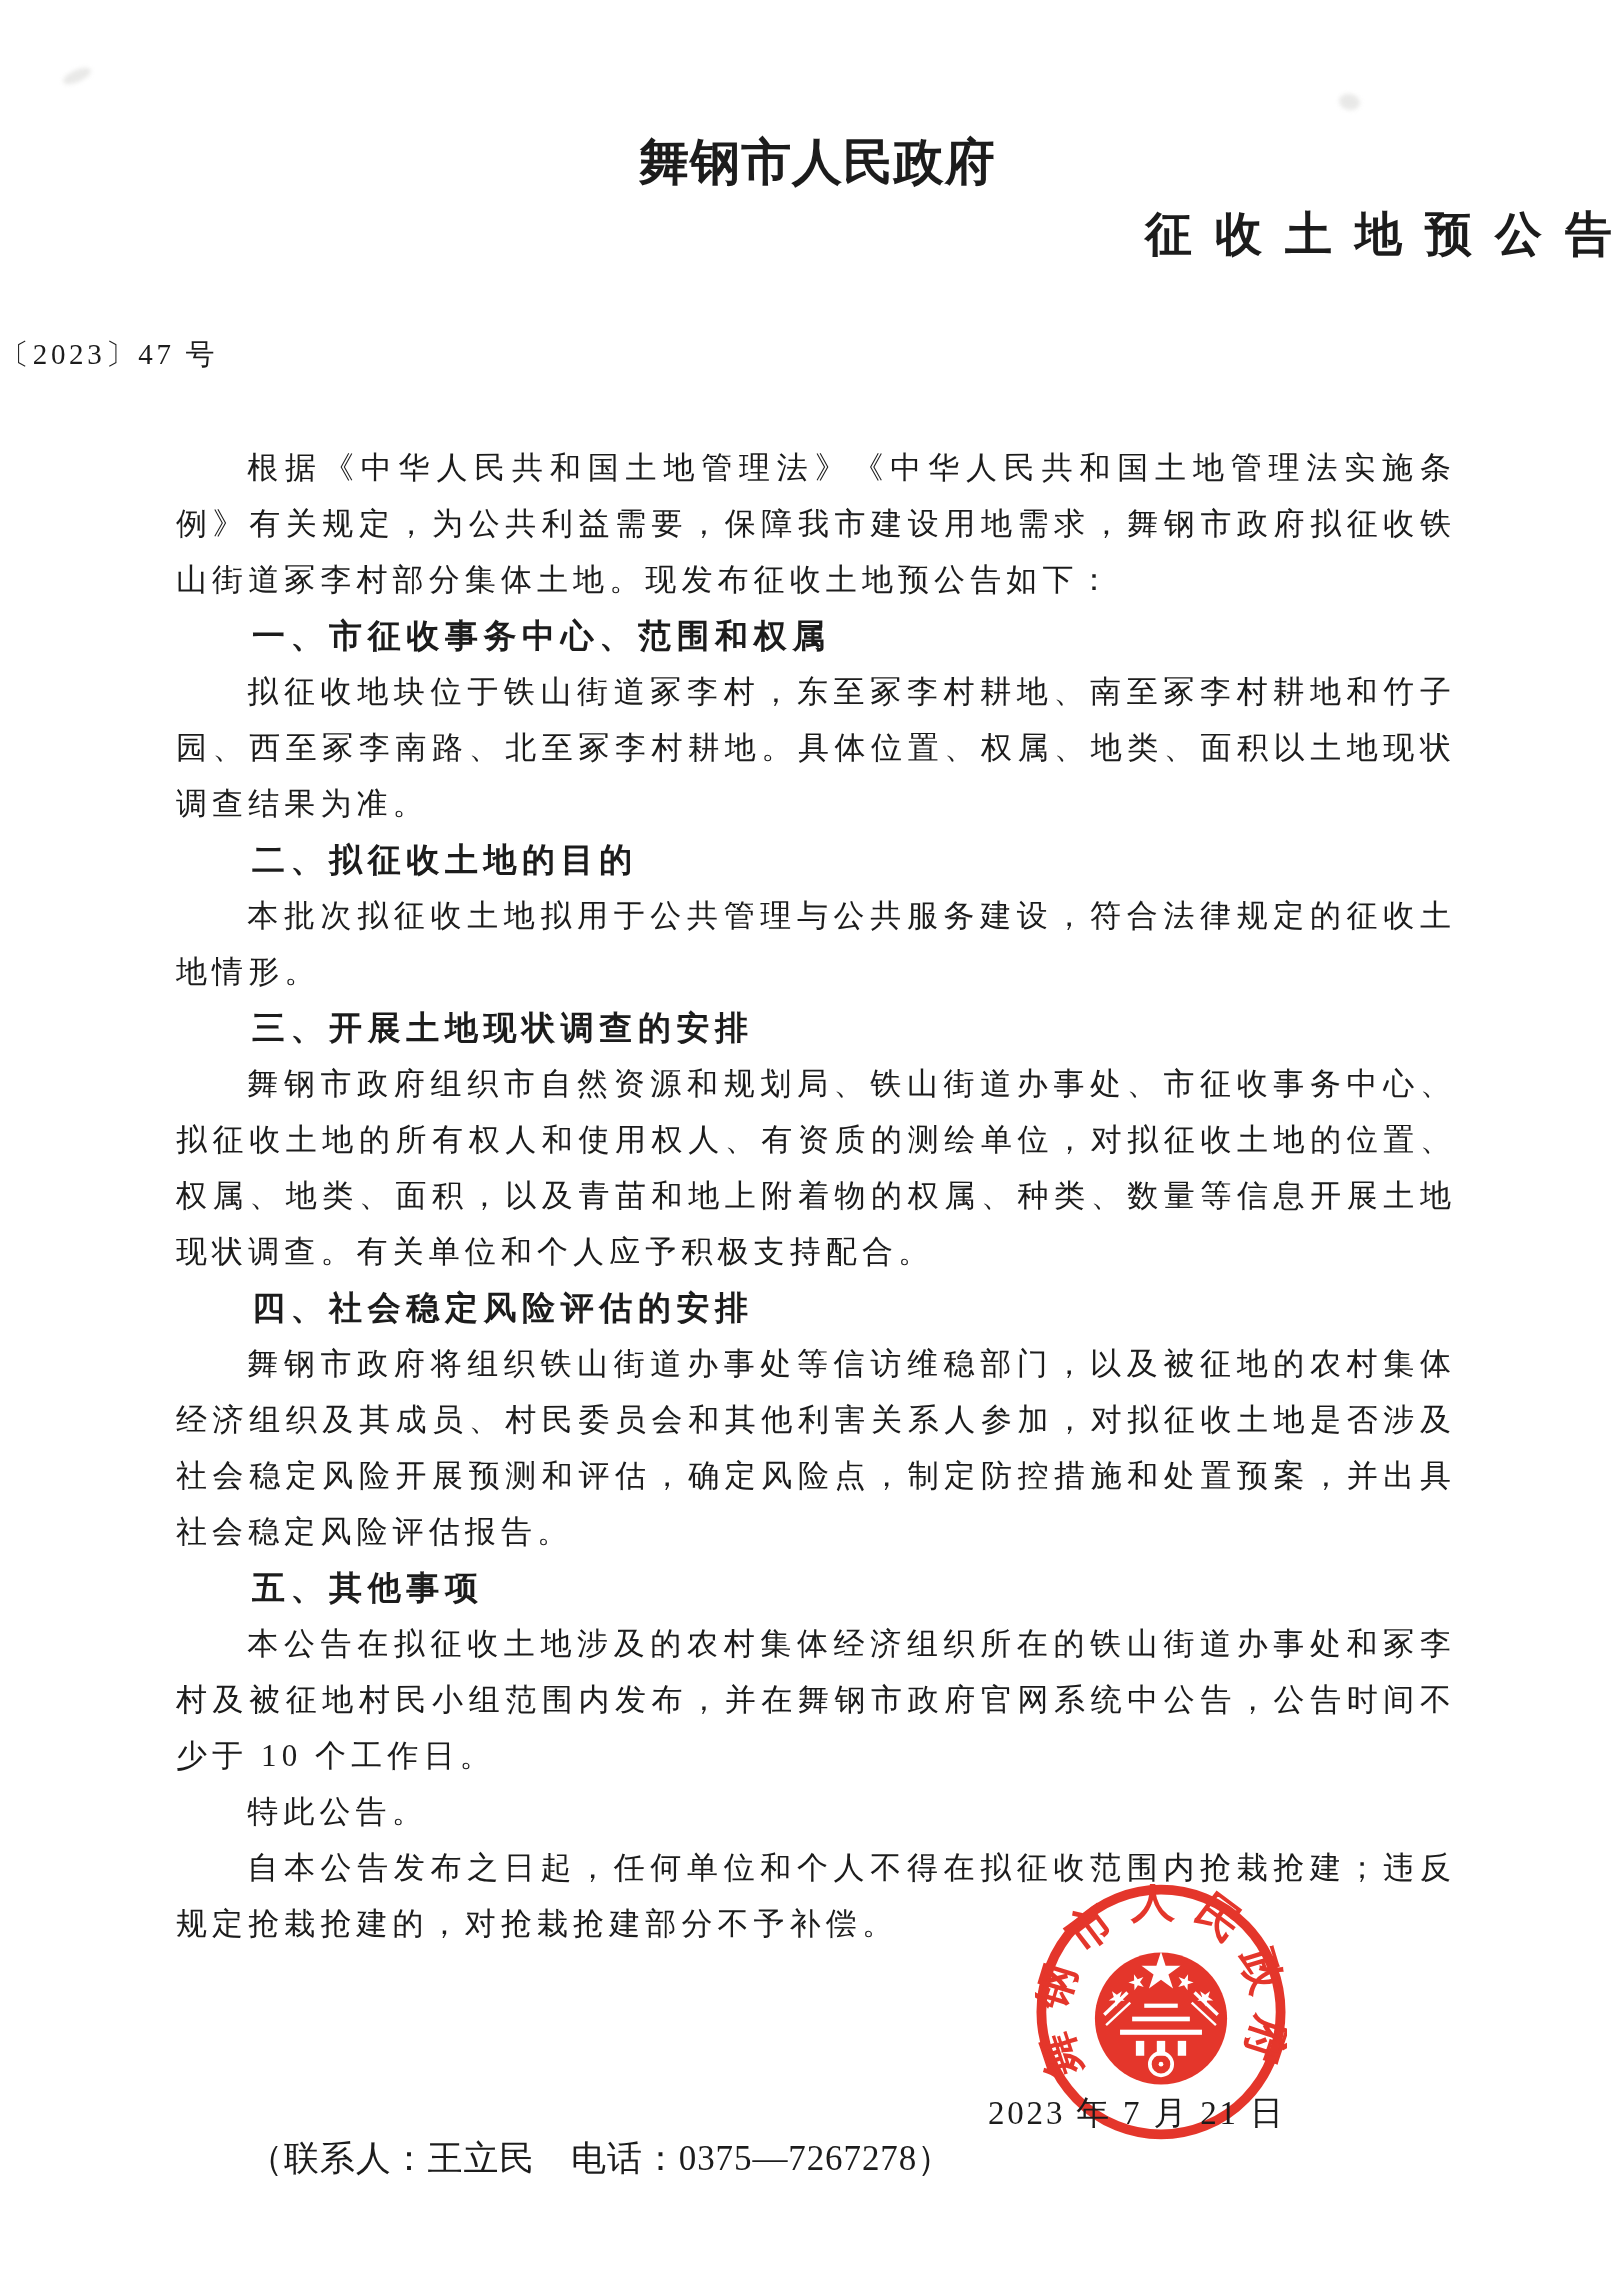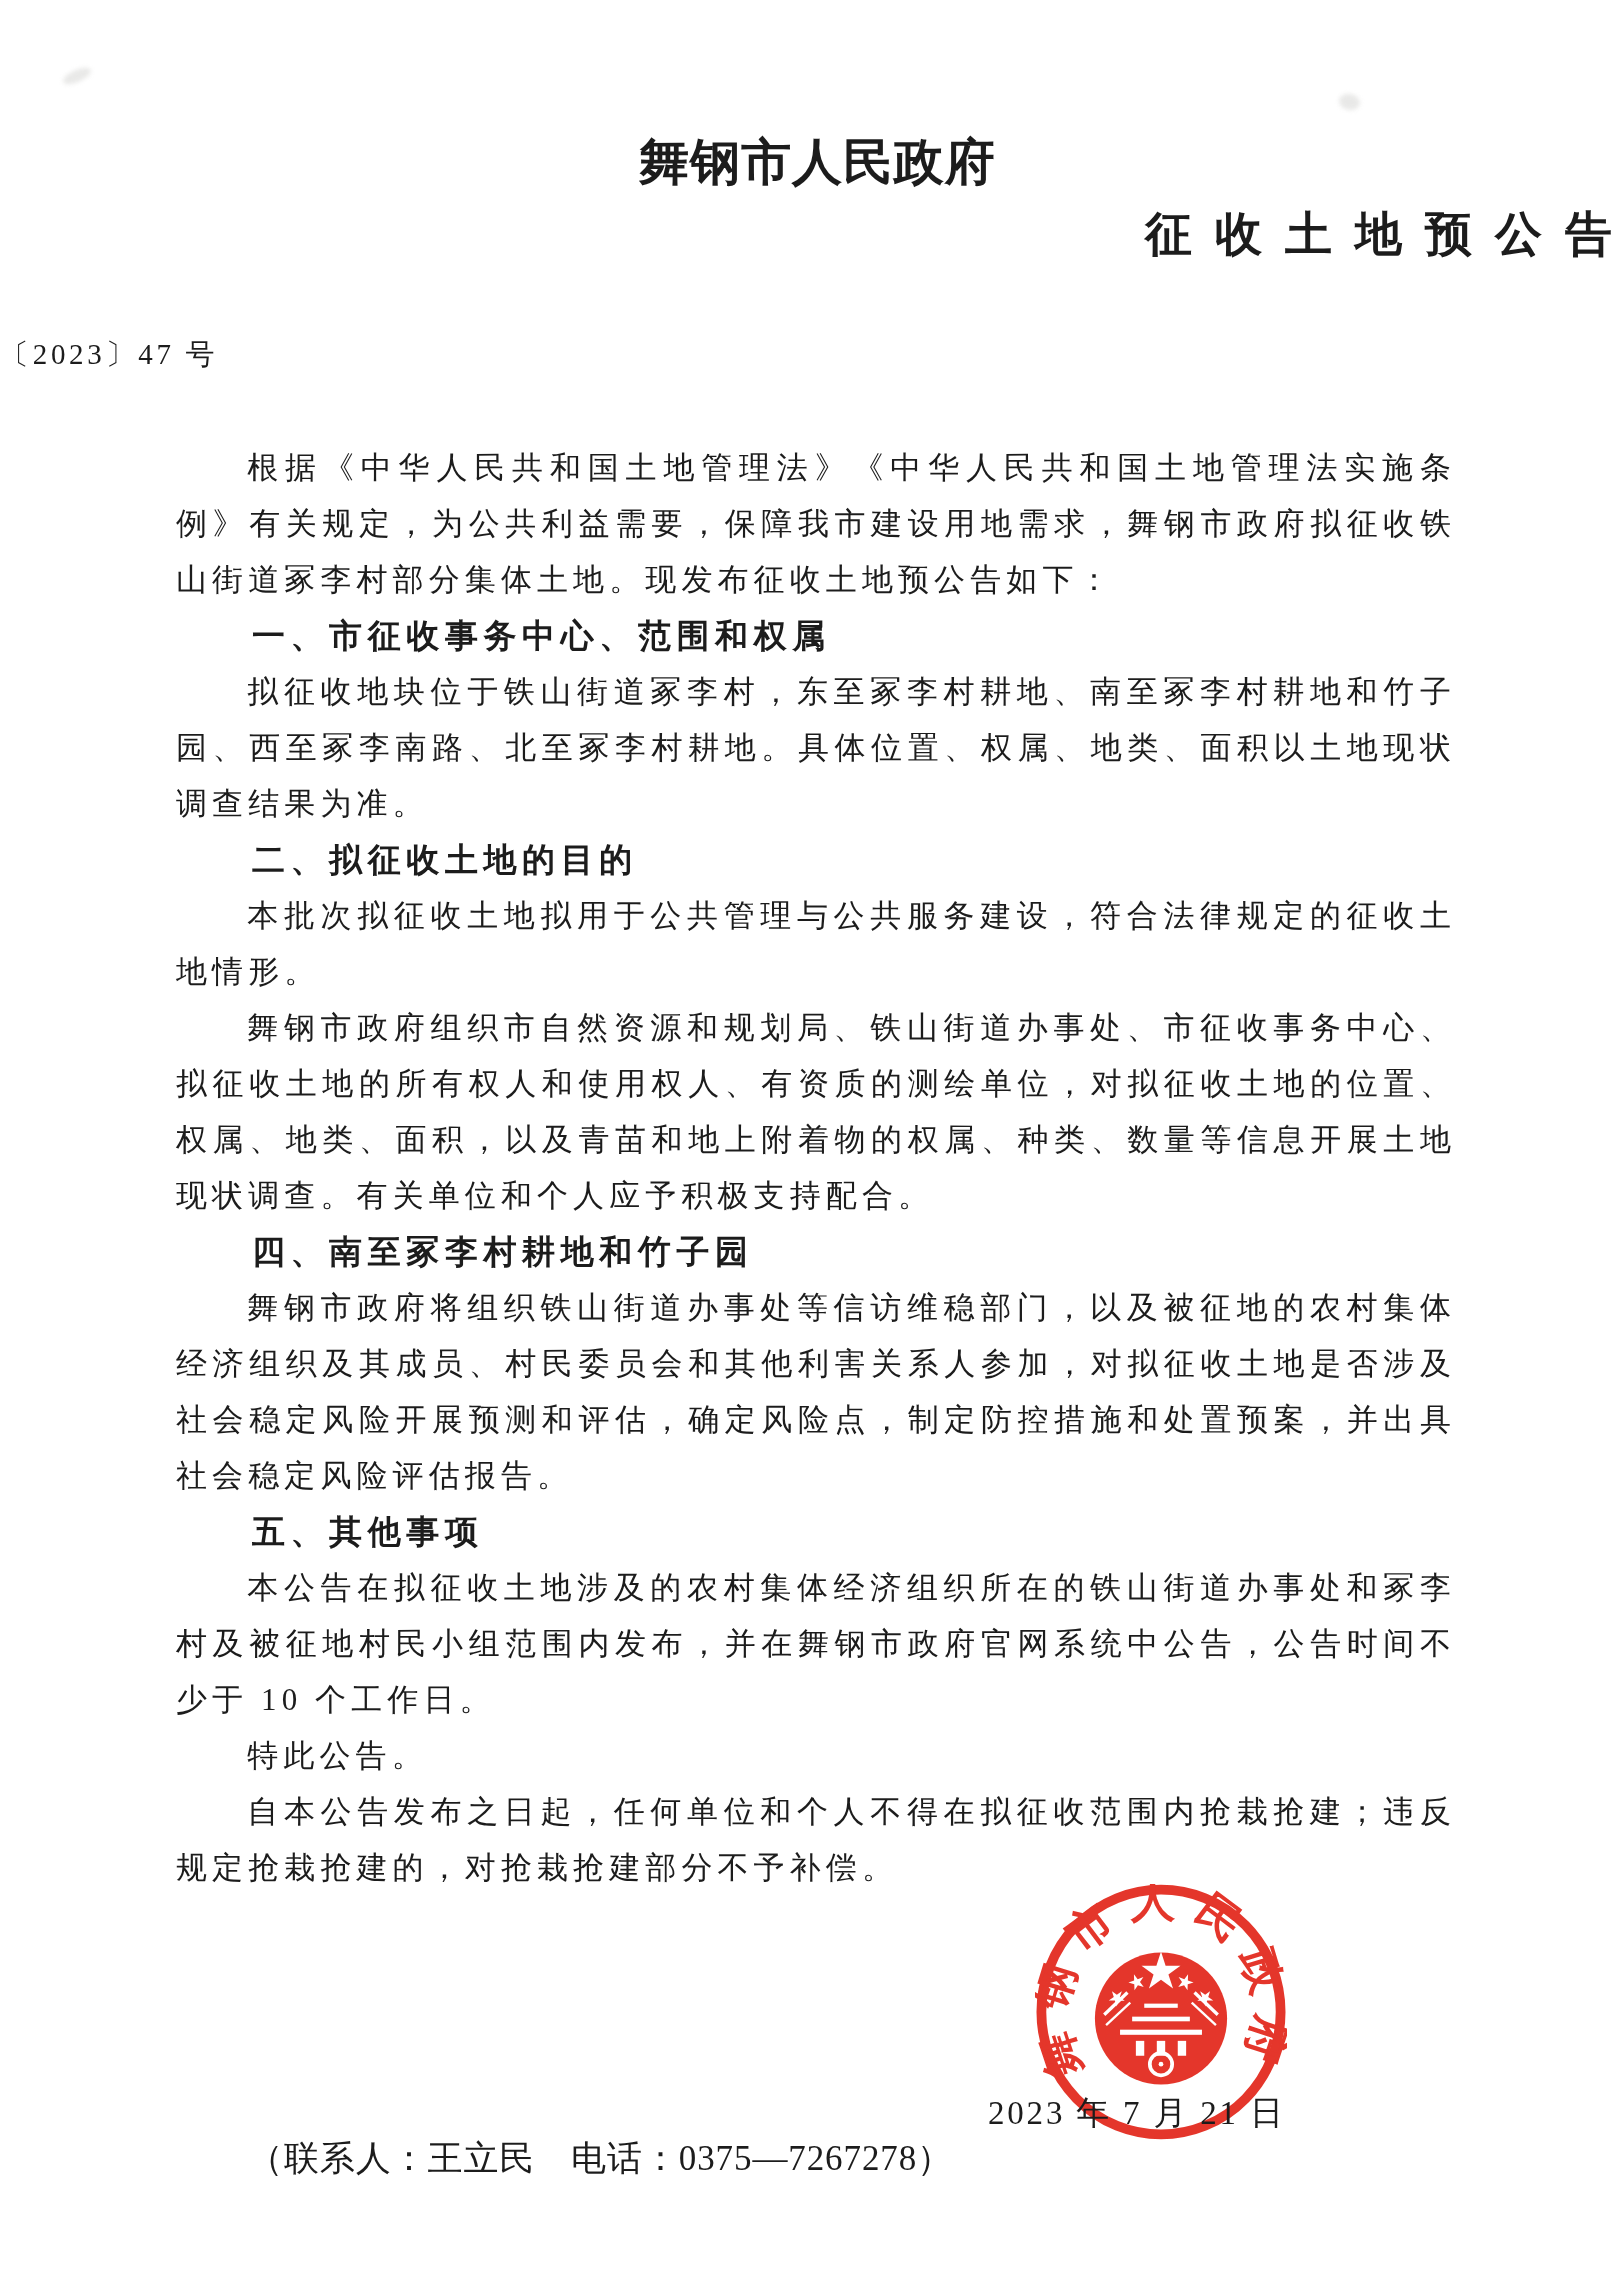--- a/index.html
+++ b/index.html
@@ -119,22 +119,23 @@
   <div class="org-title">舞钢市人民政府</div>
   <div class="doc-title">征收土地预公告</div>
   <div class="doc-number">〔2023〕47 号</div>
 
   <div class="body-block">
     <p class="body-para">根据《中华人民共和国土地管理法》《中华人民共和国土地管理法实施条例》有关规定，为公共利益需要，保障我市建设用地需求，舞钢市政府拟征收铁山街道冢李村部分集体土地。现发布征收土地预公告如下：</p>
     <p class="heading-para">一、市征收事务中心、范围和权属</p>
     <p class="body-para">拟征收地块位于铁山街道冢李村，东至冢李村耕地、南至冢李村耕地和竹子园、西至冢李南路、北至冢李村耕地。具体位置、权属、地类、面积以土地现状调查结果为准。</p>
     <p class="heading-para">二、拟征收土地的目的</p>
     <p class="body-para">本批次拟征收土地拟用于公共管理与公共服务建设，符合法律规定的征收土地情形。</p>
+    <p class="heading-para">三、开展土地现状调查的安排</p>
     <p class="body-para">舞钢市政府组织市自然资源和规划局、铁山街道办事处、市征收事务中心、拟征收土地的所有权人和使用权人、有资质的测绘单位，对拟征收土地的位置、权属、地类、面积，以及青苗和地上附着物的权属、种类、数量等信息开展土地现状调查。有关单位和个人应予积极支持配合。</p>
-    <p class="heading-para">四、南至冢李村耕地和竹子园</p>
+    <p class="heading-para">四、社会稳定风险评估的安排</p>
     <p class="body-para">舞钢市政府将组织铁山街道办事处等信访维稳部门，以及被征地的农村集体经济组织及其成员、村民委员会和其他利害关系人参加，对拟征收土地是否涉及社会稳定风险开展预测和评估，确定风险点，制定防控措施和处置预案，并出具社会稳定风险评估报告。</p>
     <p class="heading-para">五、其他事项</p>
     <p class="body-para">本公告在拟征收土地涉及的农村集体经济组织所在的铁山街道办事处和冢李村及被征地村民小组范围内发布，并在舞钢市政府官网系统中公告，公告时间不少于 10 个工作日。</p>
     <p class="body-para">特此公告。</p>
     <p class="body-para">自本公告发布之日起，任何单位和个人不得在拟征收范围内抢栽抢建；违反规定抢栽抢建的，对抢栽抢建部分不予补偿。</p>
   </div>
 
   <div class="seal">
     <svg viewBox="0 0 540 550" width="252" height="256">
 

